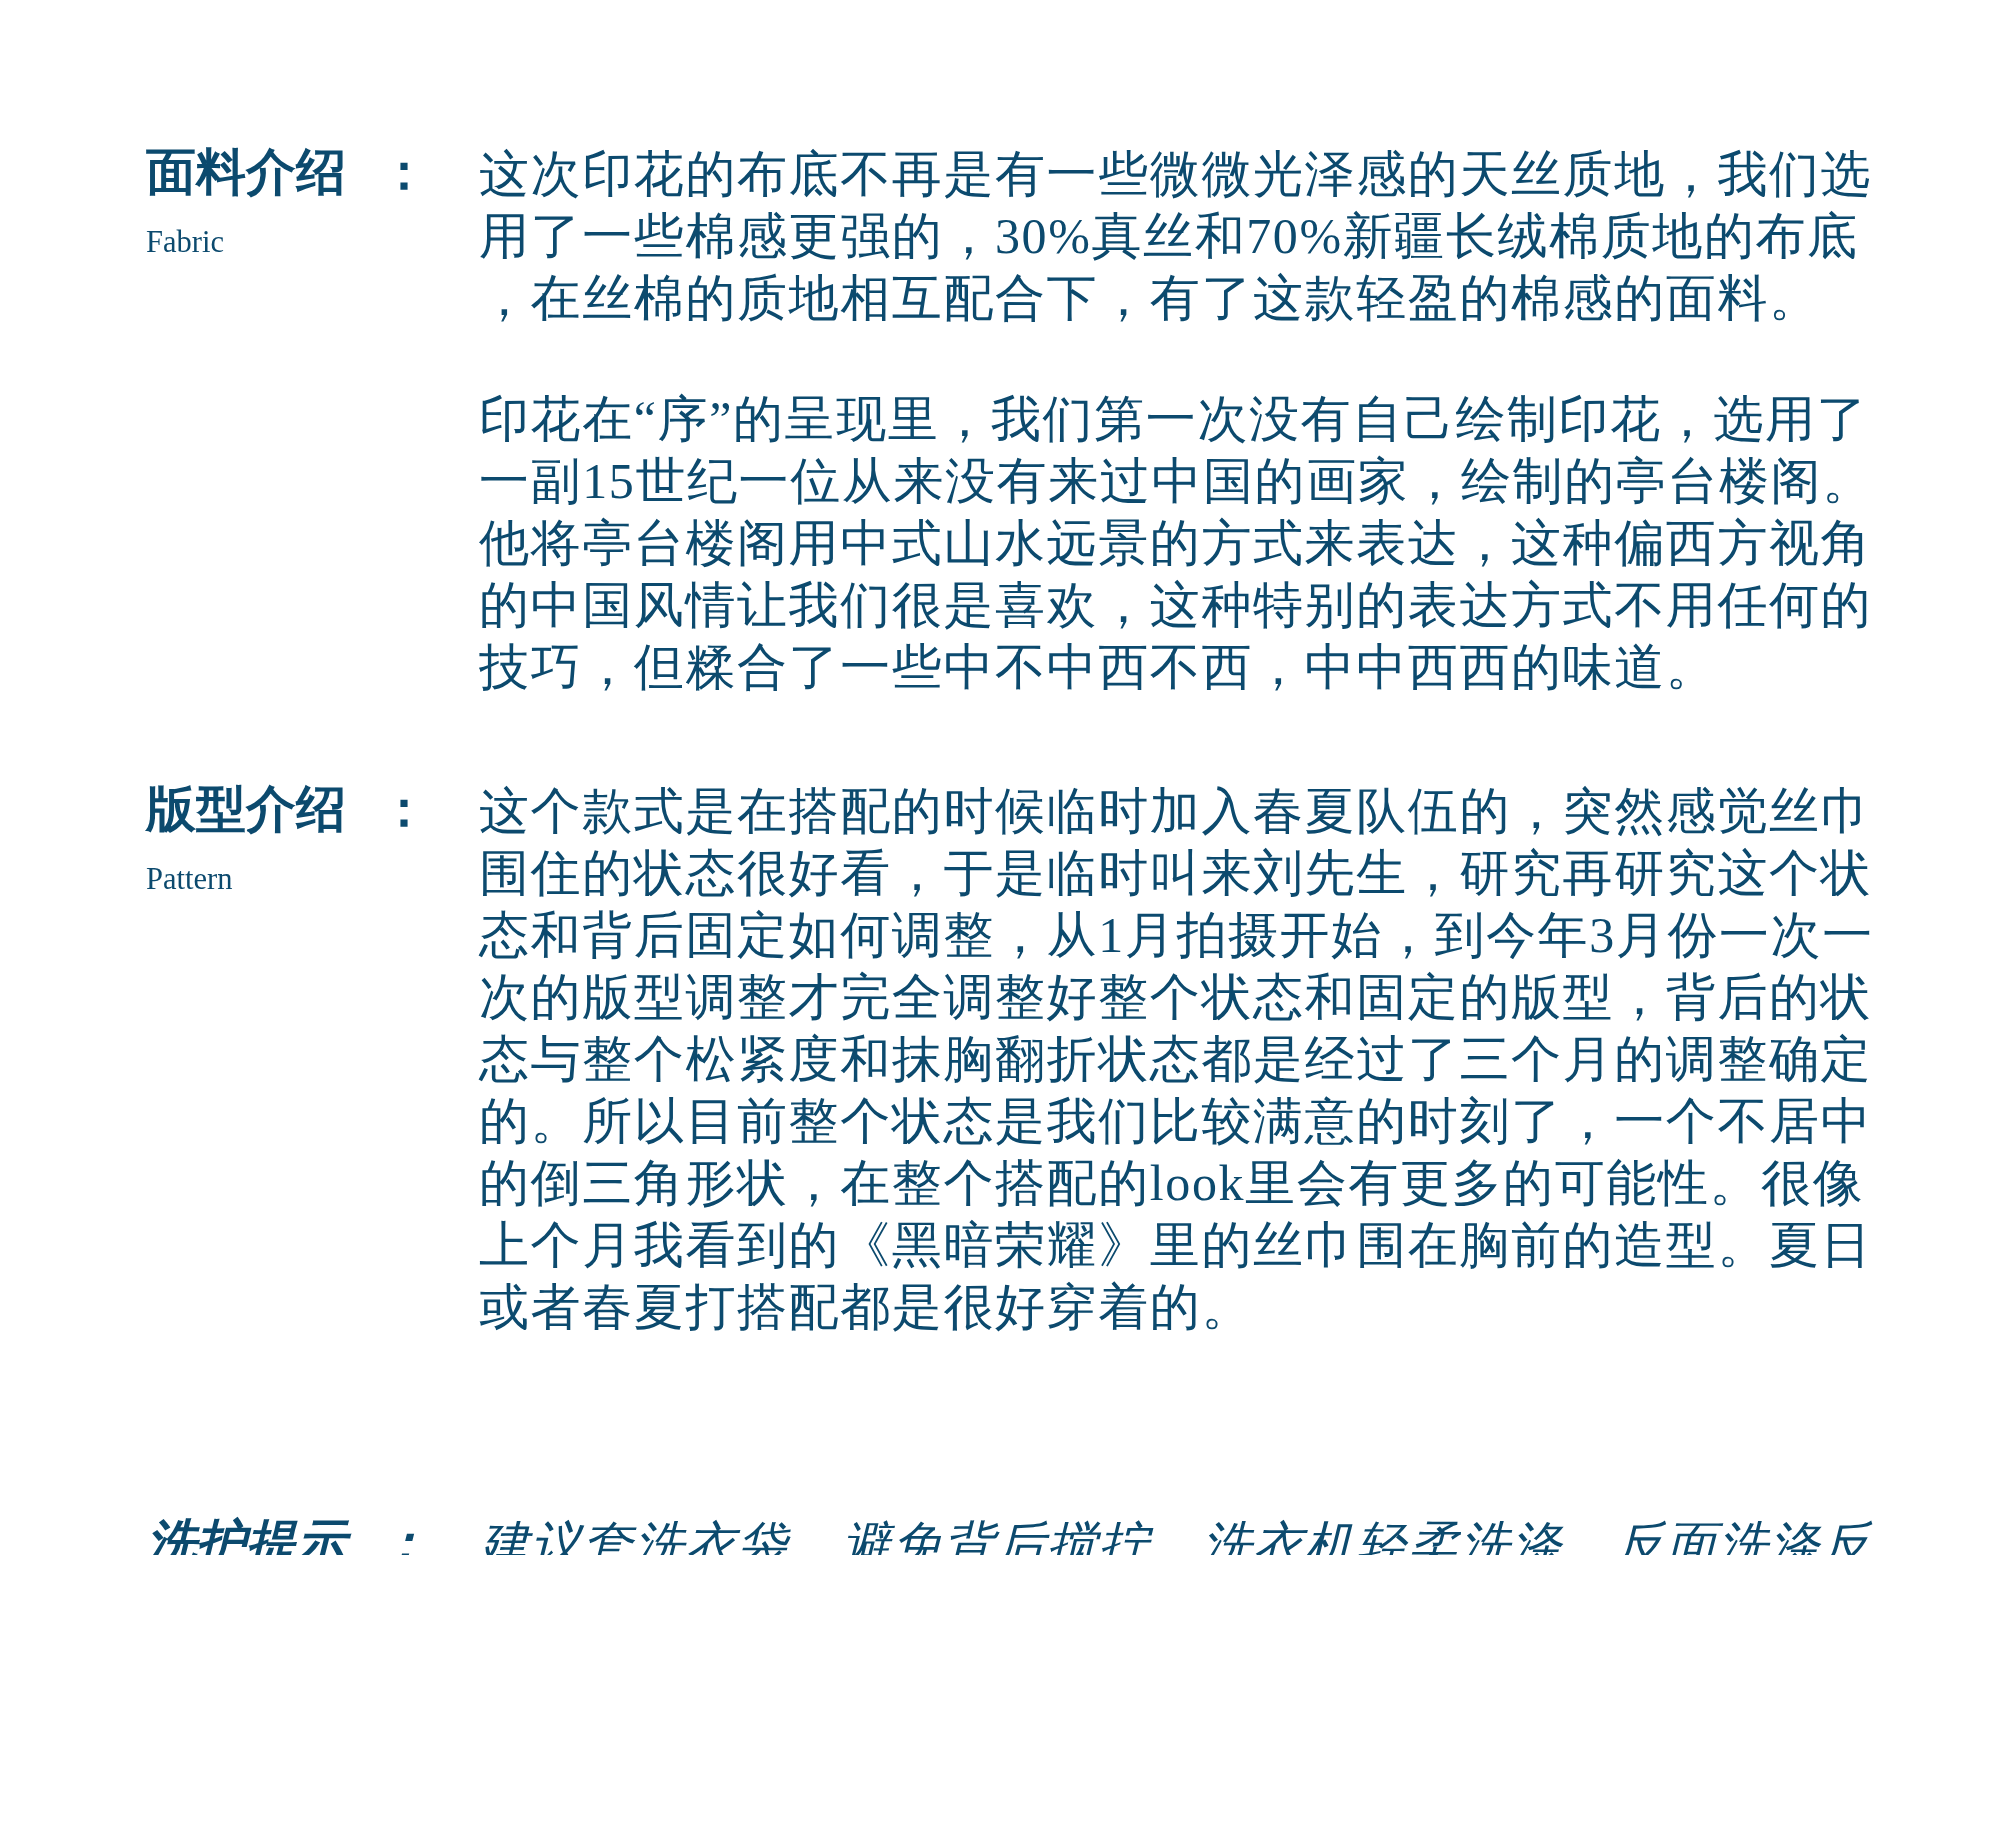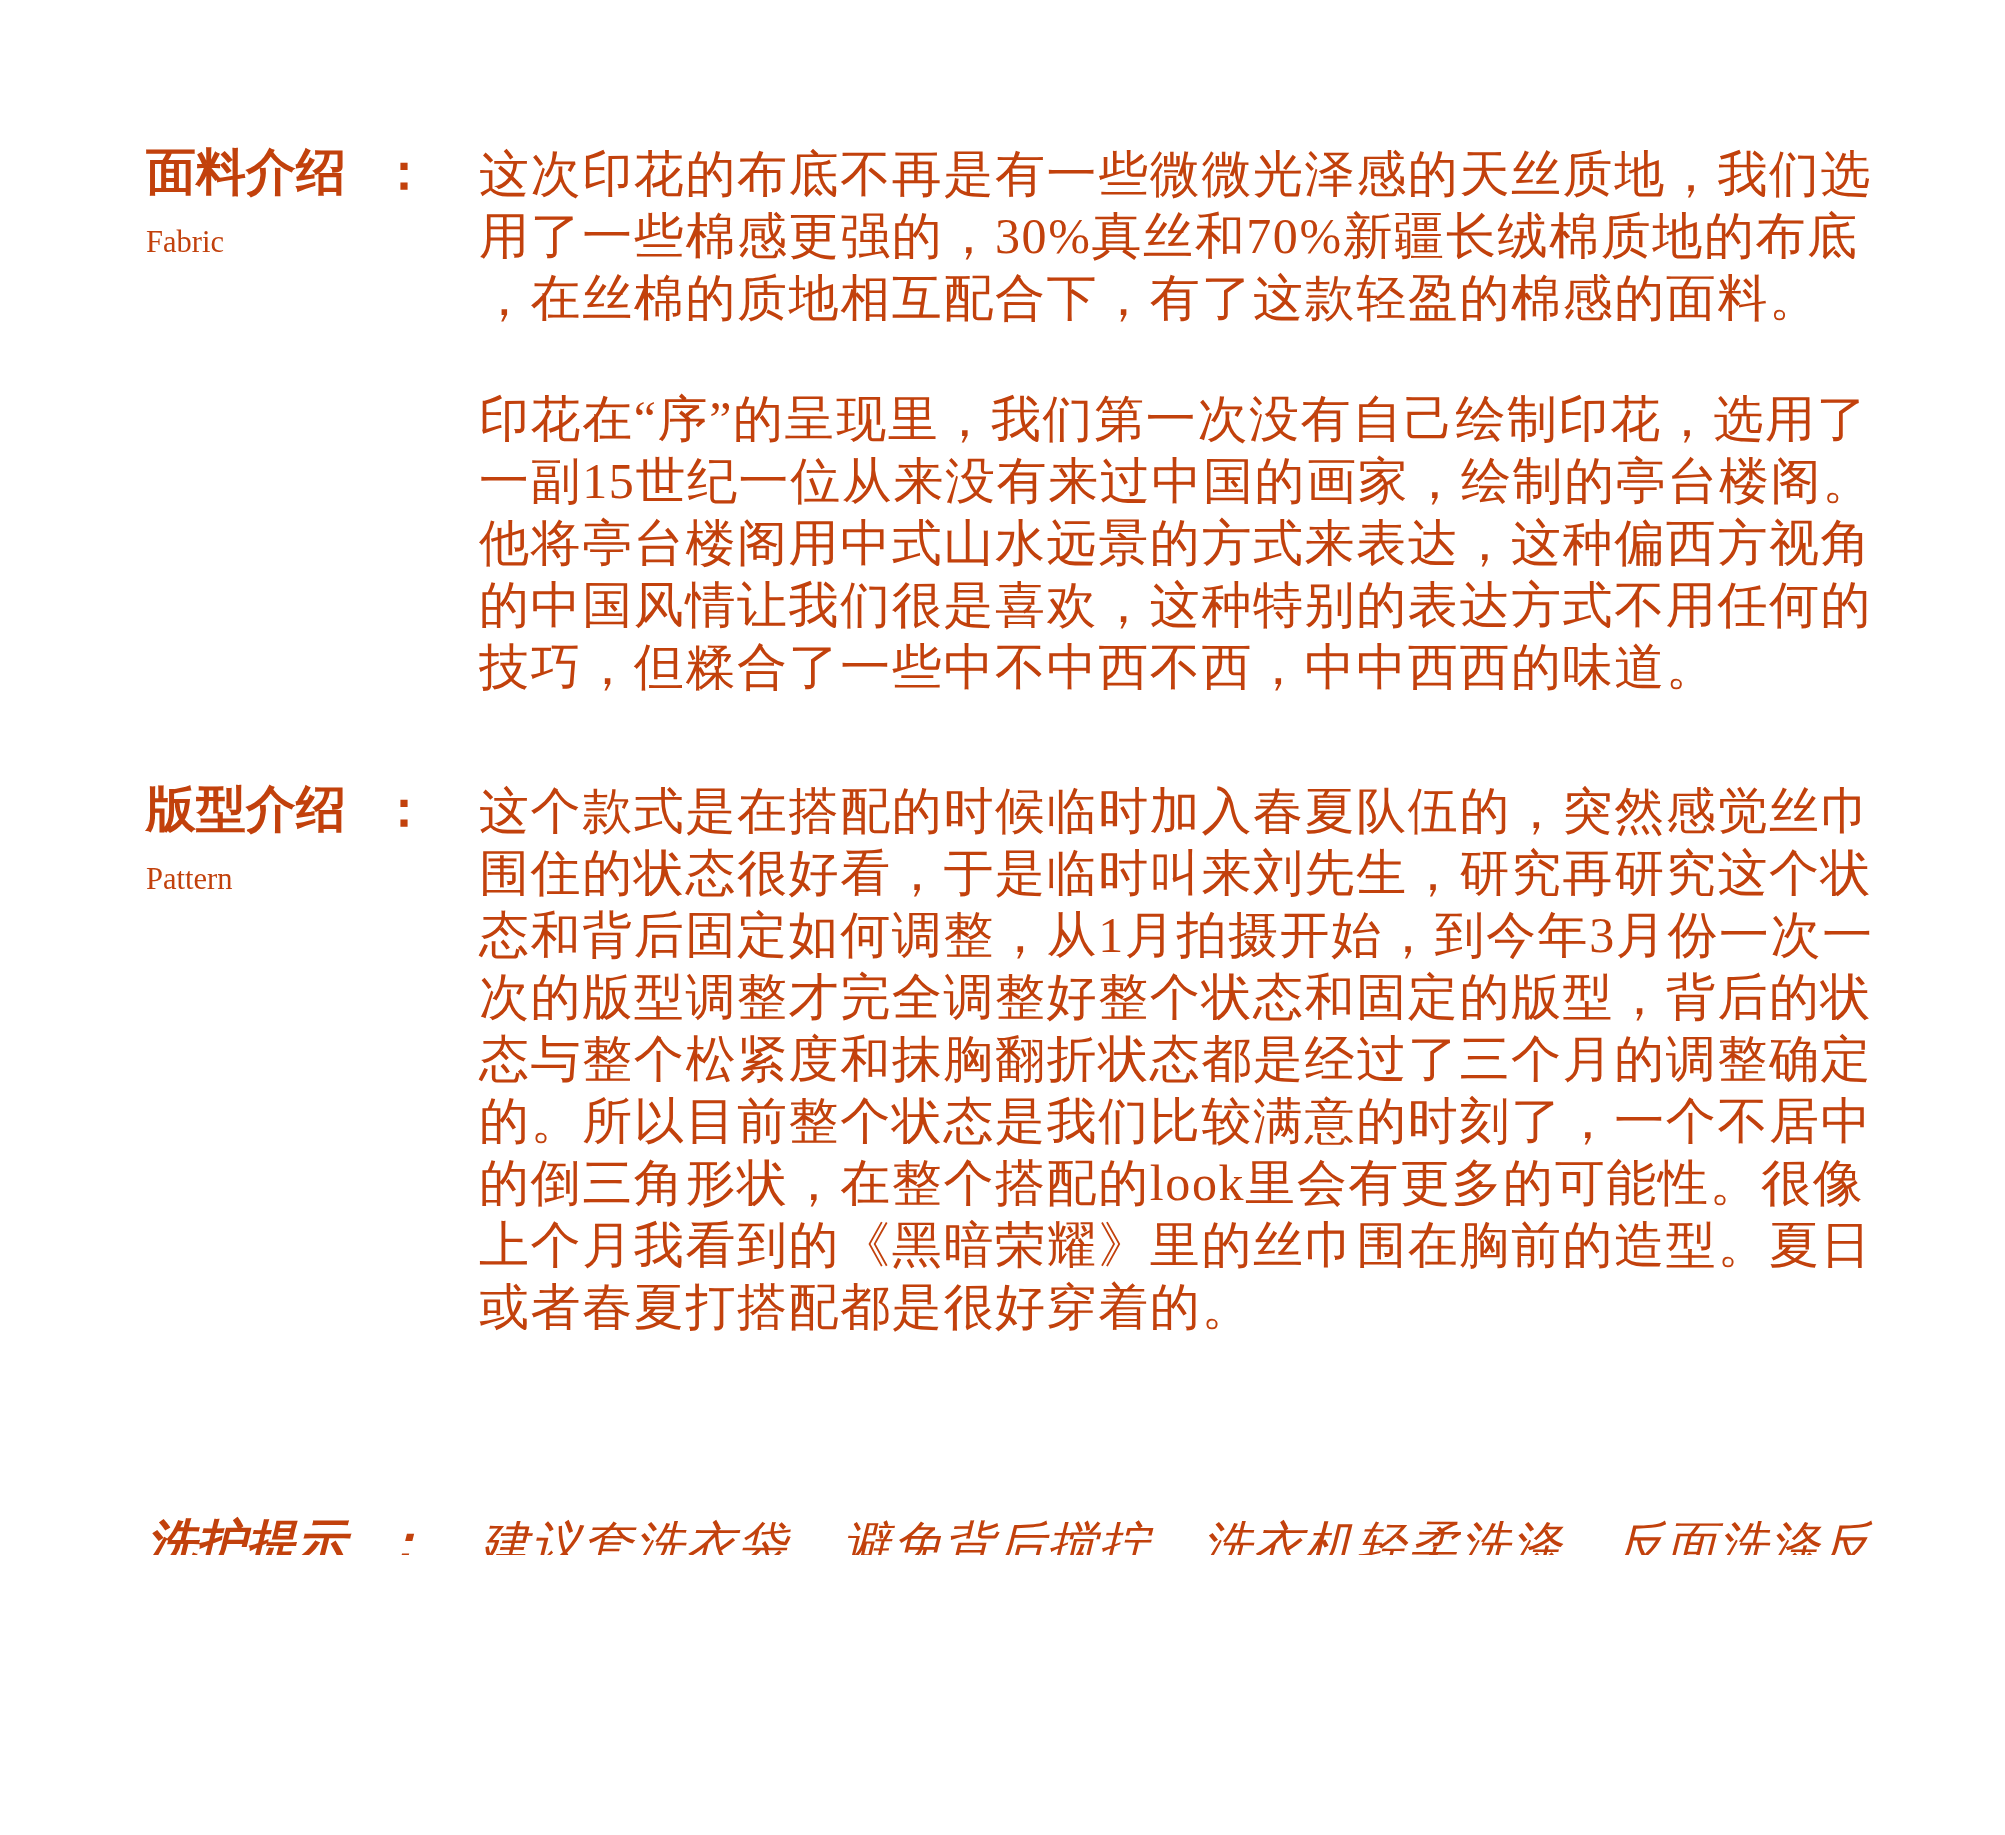--- a/index.html
+++ b/index.html
@@ -5,21 +5,21 @@
   html, body {
     margin: 0;
     padding: 0;
     background: #ffffff;
   }
   .page {
     position: relative;
     width: 2006px;
     height: 1555px;
     background: #ffffff;
-    color: #c2410c;
+    color: #0c4a6e;
     font-family: "Liberation Serif", "DejaVu Serif", serif;
     overflow: hidden;
     border-radius: 13px;
   }
   .info-section {
     position: absolute;
     left: 146px;
     right: 24px;
     display: flex;
     align-items: flex-start;

